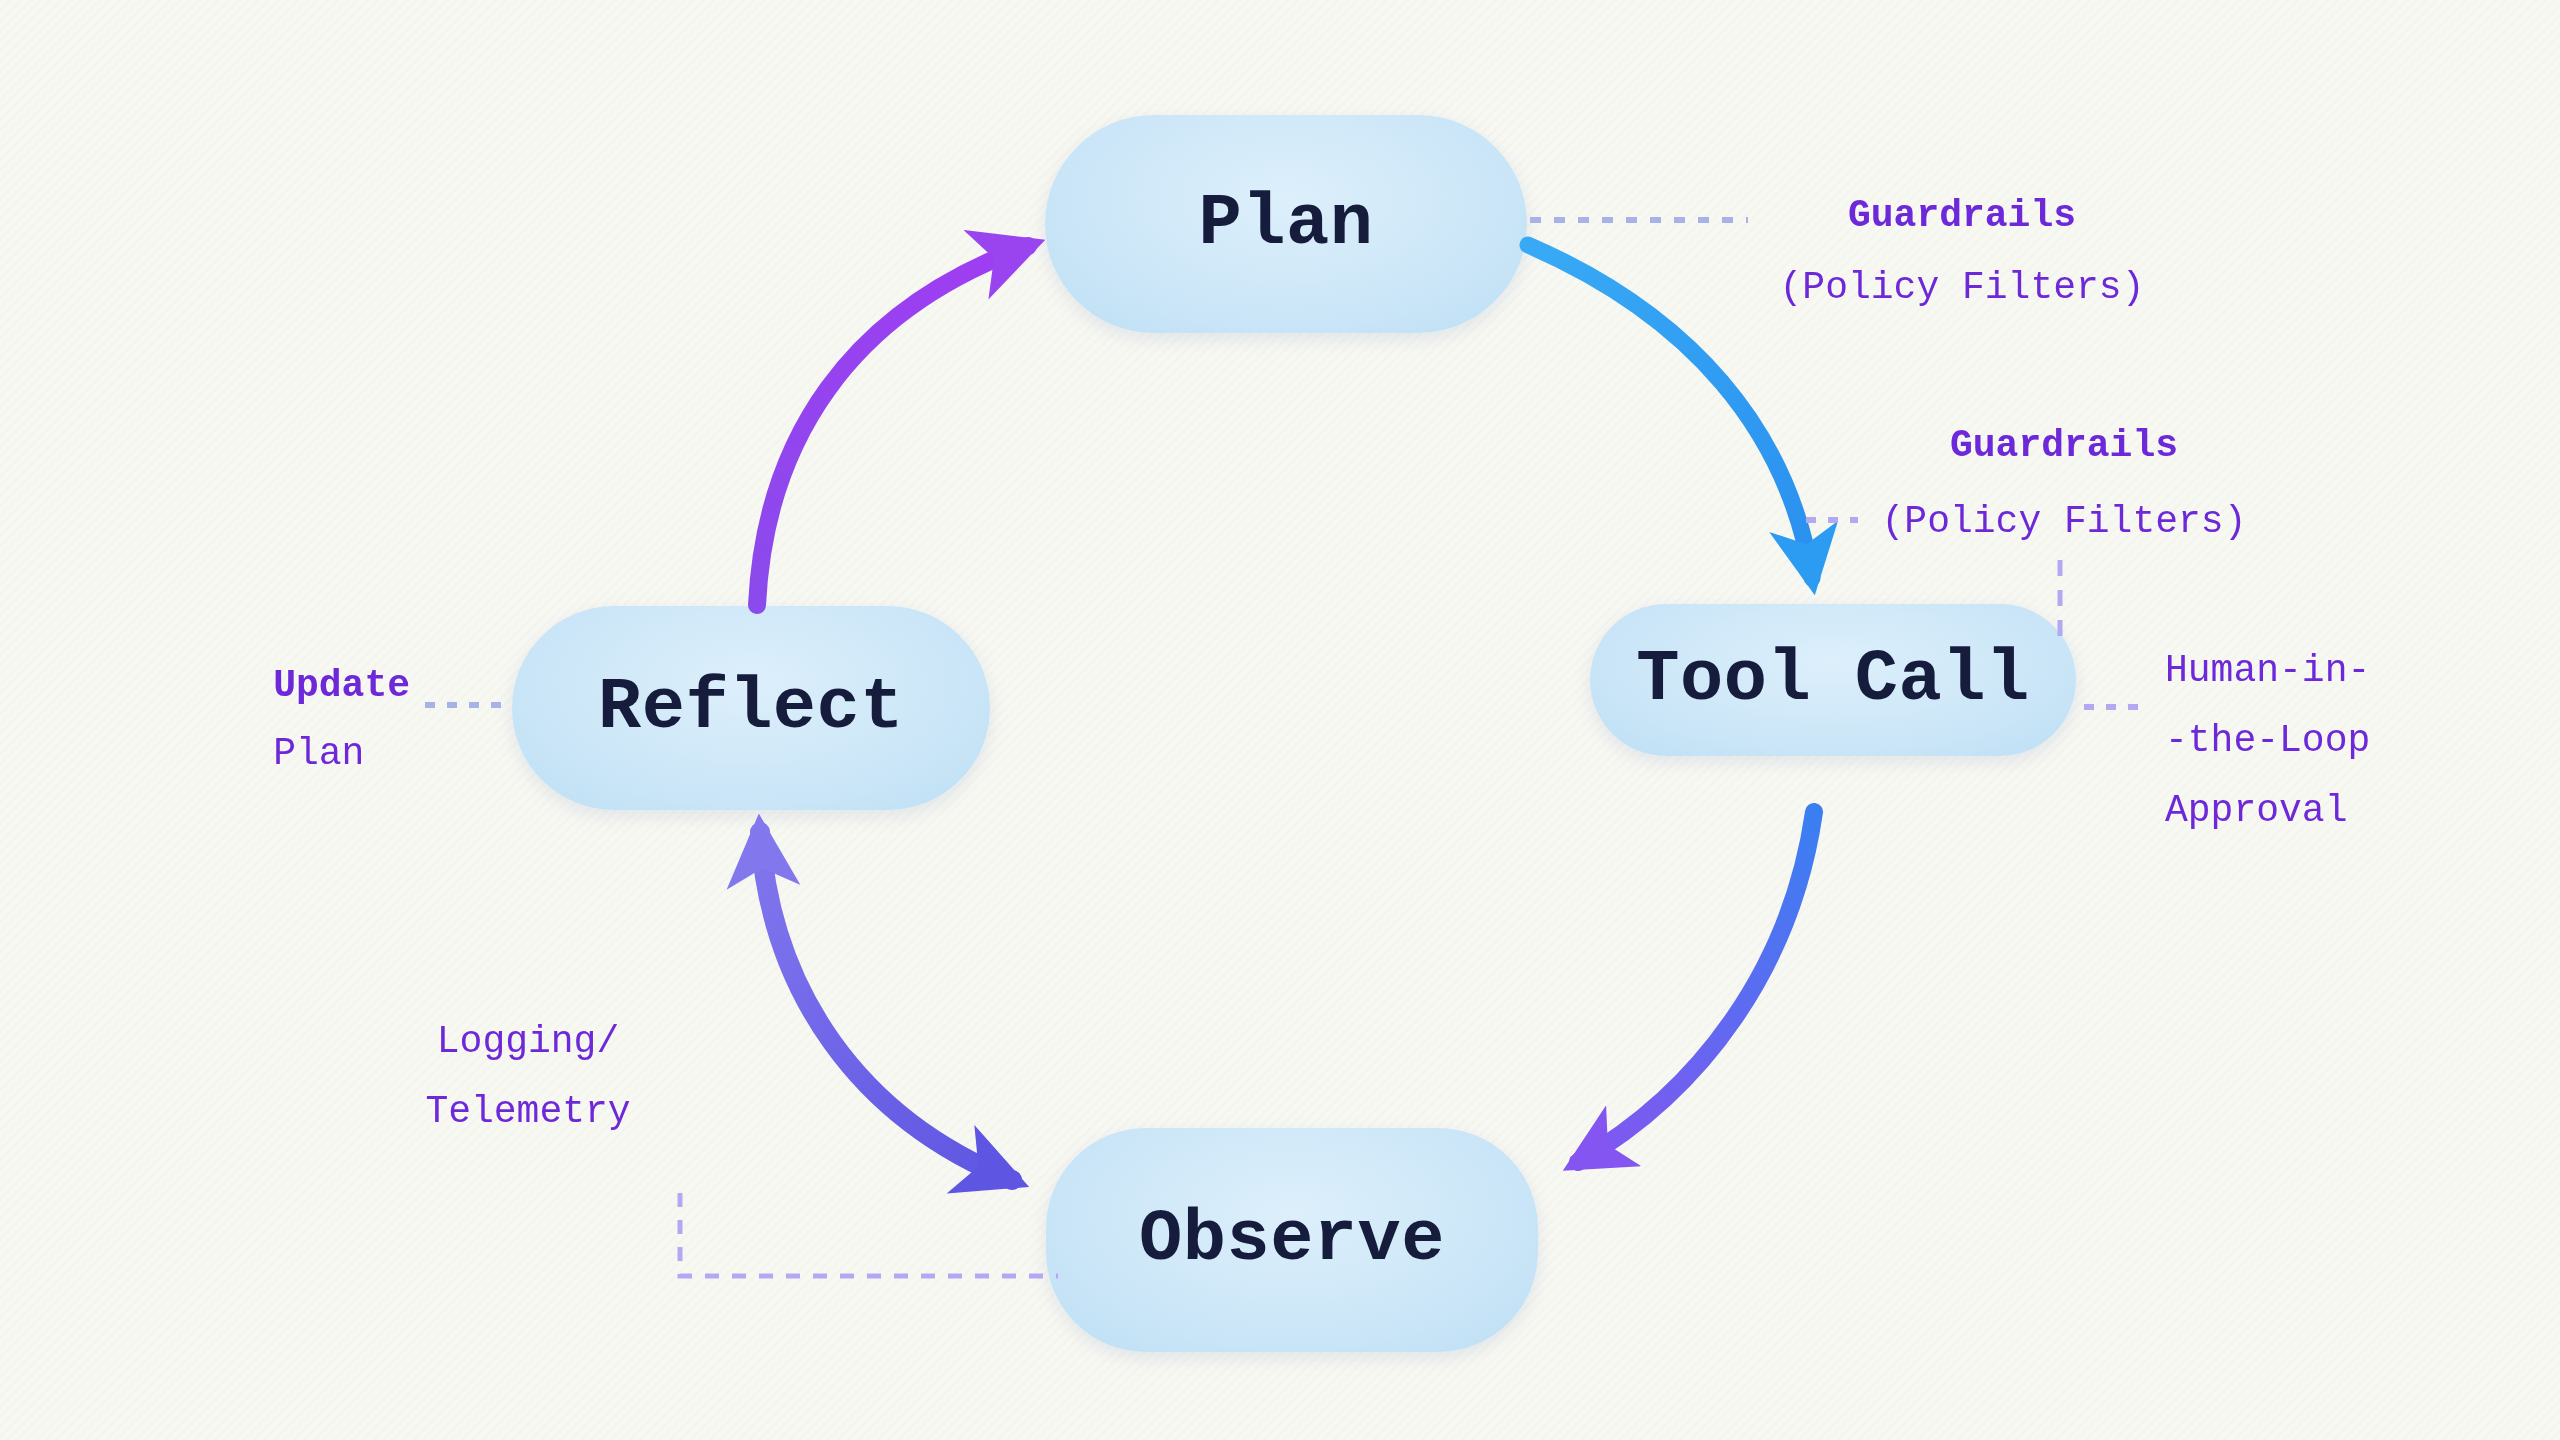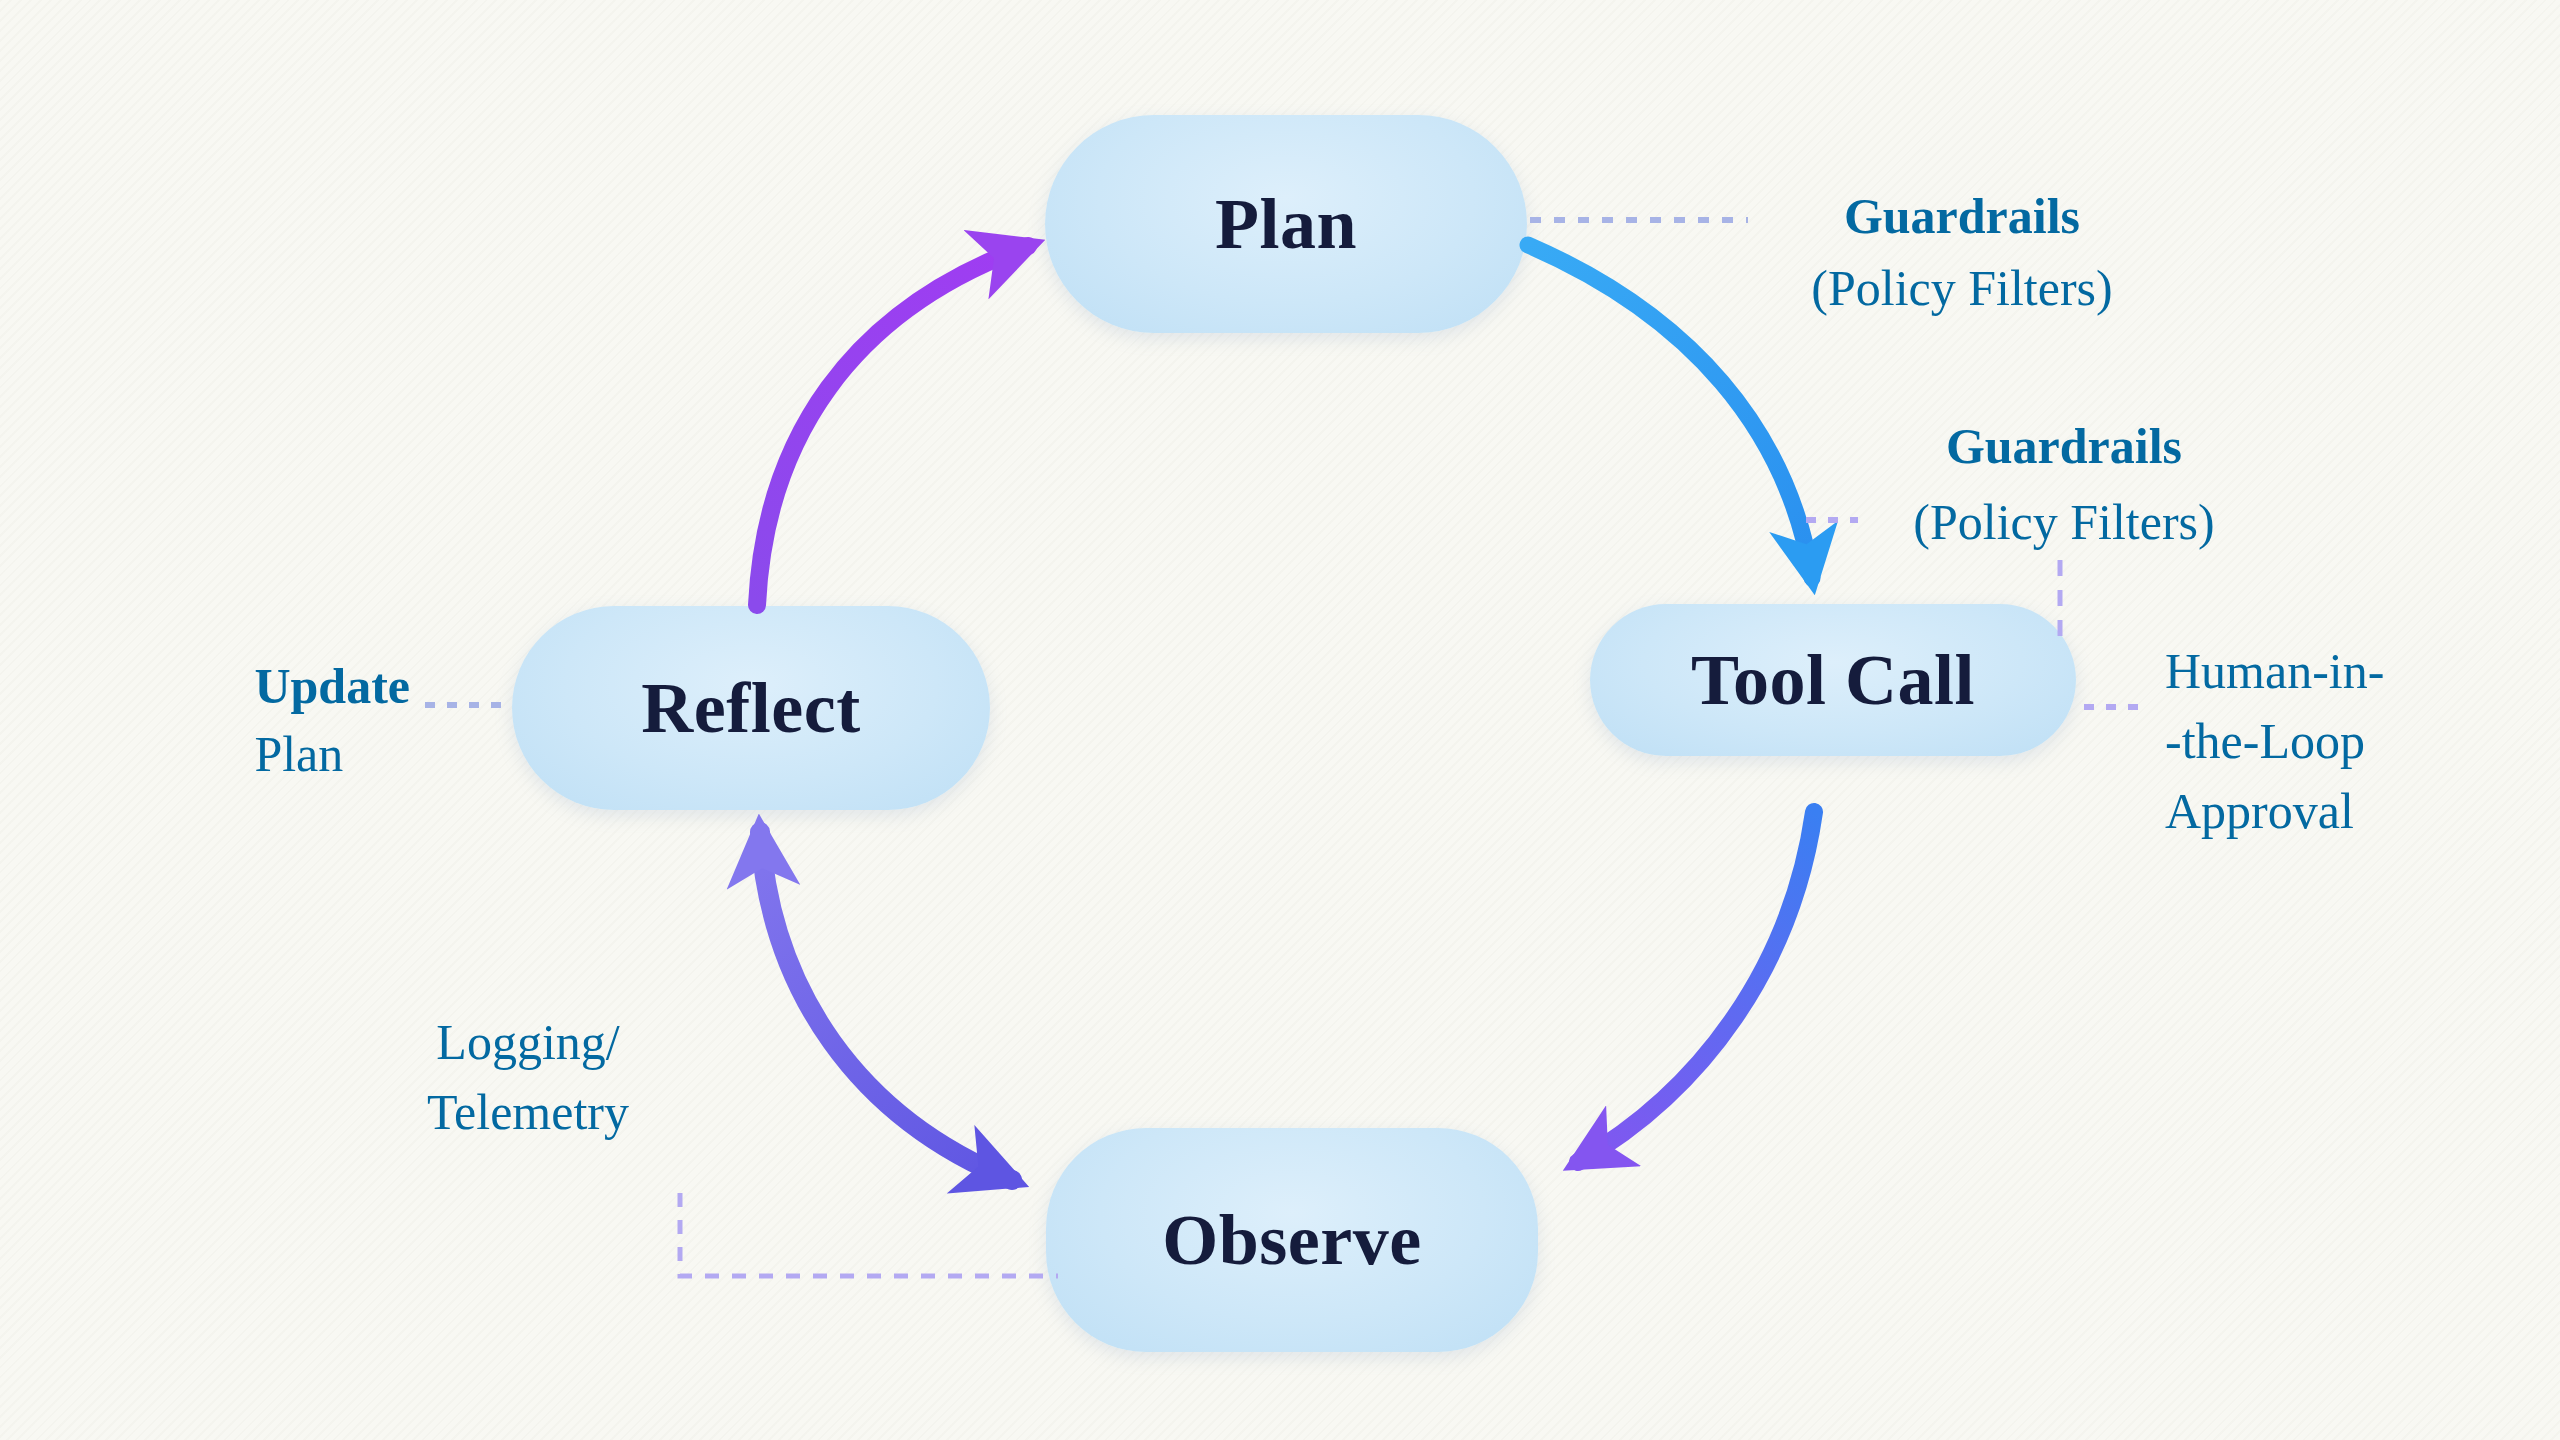--- a/index.html
+++ b/index.html
@@ -2,21 +2,21 @@
 <html><head>
 <meta charset="utf-8">
 <style>
   html, body { margin: 0; padding: 0; background: #eee; }
   .canvas {
     position: relative;
     width: 2560px;
     height: 1440px;
     overflow: hidden;
     background: #f8f8f3;
-    font-family: Liberation Serif, serif;
+    font-family: Liberation Mono, monospace;
   }
   
   .canvas::before {
     content: "";
     position: absolute; inset: 0;
     background: repeating-linear-gradient(135deg,
       rgba(210,210,195,0.10) 0px, rgba(210,210,195,0.10) 2px,
       rgba(255,255,255,0) 2px, rgba(255,255,255,0) 7px);
     pointer-events: none;
   }
@@ -34,22 +34,22 @@
     letter-spacing: 0.5px;
     z-index: 1;
   }
   .node-plan     { left: 1045px; top: 115px;  width: 482px; height: 218px; border-radius: 109px; }
   .node-toolcall { left: 1590px; top: 604px;  width: 486px; height: 152px; border-radius: 103px; }
   .node-reflect  { left: 512px;  top: 606px;  width: 478px; height: 204px; border-radius: 102px; }
   .node-observe  { left: 1046px; top: 1128px; width: 492px; height: 224px; border-radius: 100px; }
 
   .annotation {
     position: absolute;
-    color: #0369a1;
-    font-size: 50px;
+    color: #6d28d9;
+    font-size: 38px;
     line-height: 72px;
     z-index: 3;
     white-space: nowrap;
   }
   .annotation .b { font-weight: 700; }
   .ann-center { text-align: center; transform: translateX(-50%); }
   .ann-right  {  transform: translateX(-100%); }
   .ann-left   { text-align: left; }
 
   .ann-guardrails-plan     { left: 1962px; top: 180px; }

